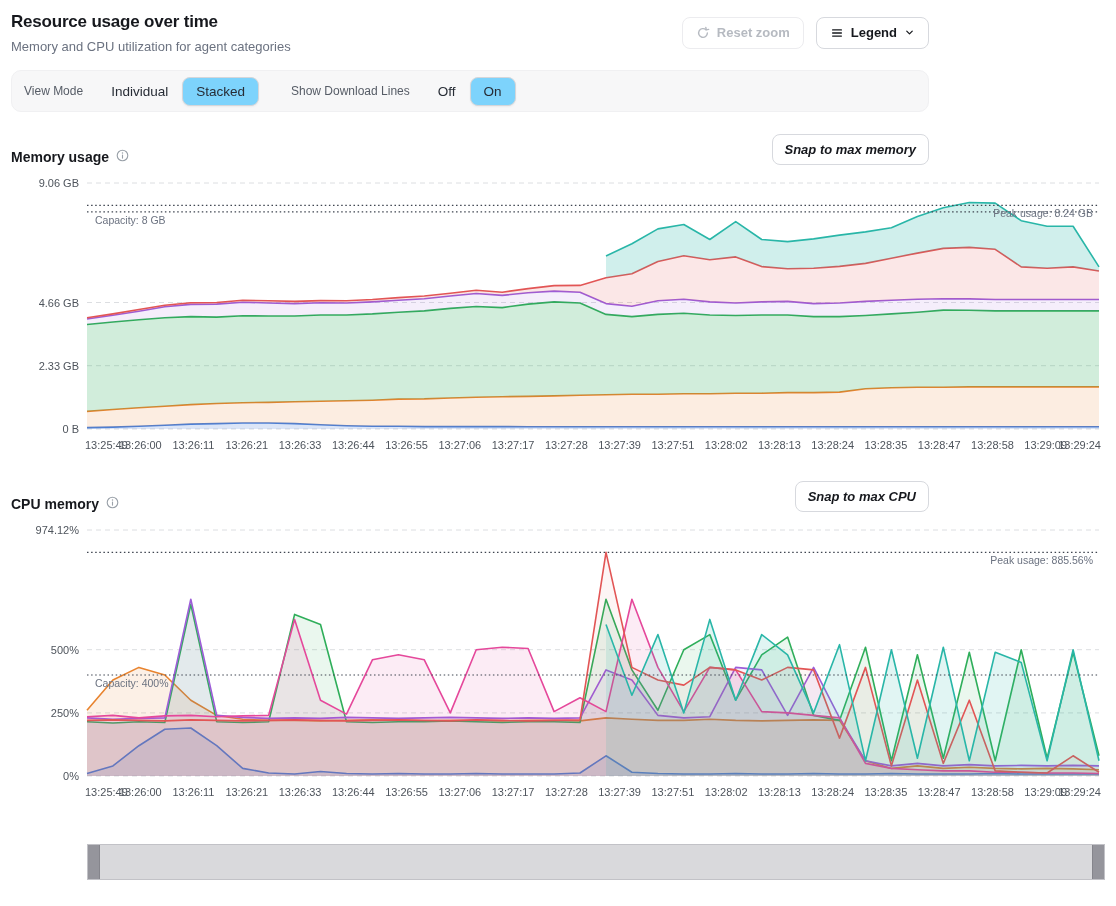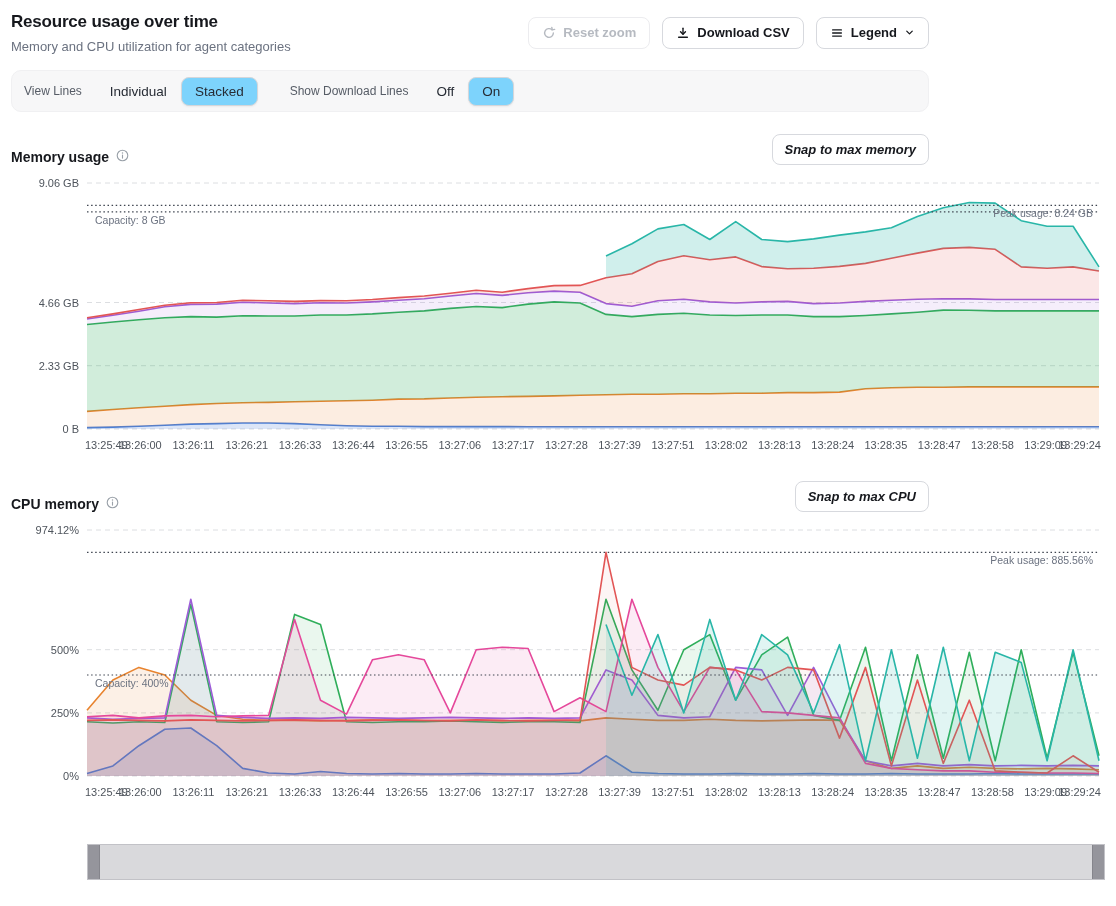--- a/index.html
+++ b/index.html
@@ -52,49 +52,39 @@
     </div>
     <div class="actions">
       <button class="btn disabled">
         <span>
           <svg width="14" height="14" viewBox="0 0 16 16" fill="none" stroke="currentColor" stroke-width="1.6" stroke-linecap="round" stroke-linejoin="round">
             <path d="M13 8a5 5 0 1 1-1.6-3.7"></path>
               <polyline points="11.2,1.6 11.7,4.4 14.5,3.9"></polyline>
           </svg>
         </span>
         <span>Reset zoom</span>
-      </button>
-      <button class="btn">
-        <span>
-          <svg width="14" height="14" viewBox="0 0 16 16" fill="none" stroke="currentColor" stroke-width="1.6" stroke-linecap="round" stroke-linejoin="round">
-            <path d="M8 2.5v6.6"></path>
-              <polyline points="5.2,6.6 8,9.4 10.8,6.6"></polyline>
-              <path d="M3 12.8h10"></path>
-          </svg>
-        </span>
-        <span>Download CSV</span>
       </button>
       <button class="btn">
         <span>
           <svg width="14" height="14" viewBox="0 0 16 16" fill="none" stroke="currentColor" stroke-width="1.5" stroke-linecap="round">
             <path d="M3 4.5h10M3 8h10M3 11.5h10"></path>
           </svg>
         </span>
         <span>Legend</span>
         <span>
           <svg width="11" height="11" viewBox="0 0 16 16" fill="none" stroke="currentColor" stroke-width="1.8" stroke-linecap="round" stroke-linejoin="round">
             <path d="M4 6l4 4 4-4"></path>
           </svg>
         </span>
       </button>
     </div>
   </div>
 
   <div class="controls">
-    <span class="ctrl-label">View Lines</span>
+    <span class="ctrl-label">View Mode</span>
     <button class="opt">Individual</button>
     <button class="opt selected">Stacked</button>
     <span class="group-gap"></span>
     <span class="ctrl-label">Show Download Lines</span>
     <button class="opt">Off</button>
     <button class="opt selected">On</button>
   </div>
 
   <div class="section-head">
     <div class="sec-title">

